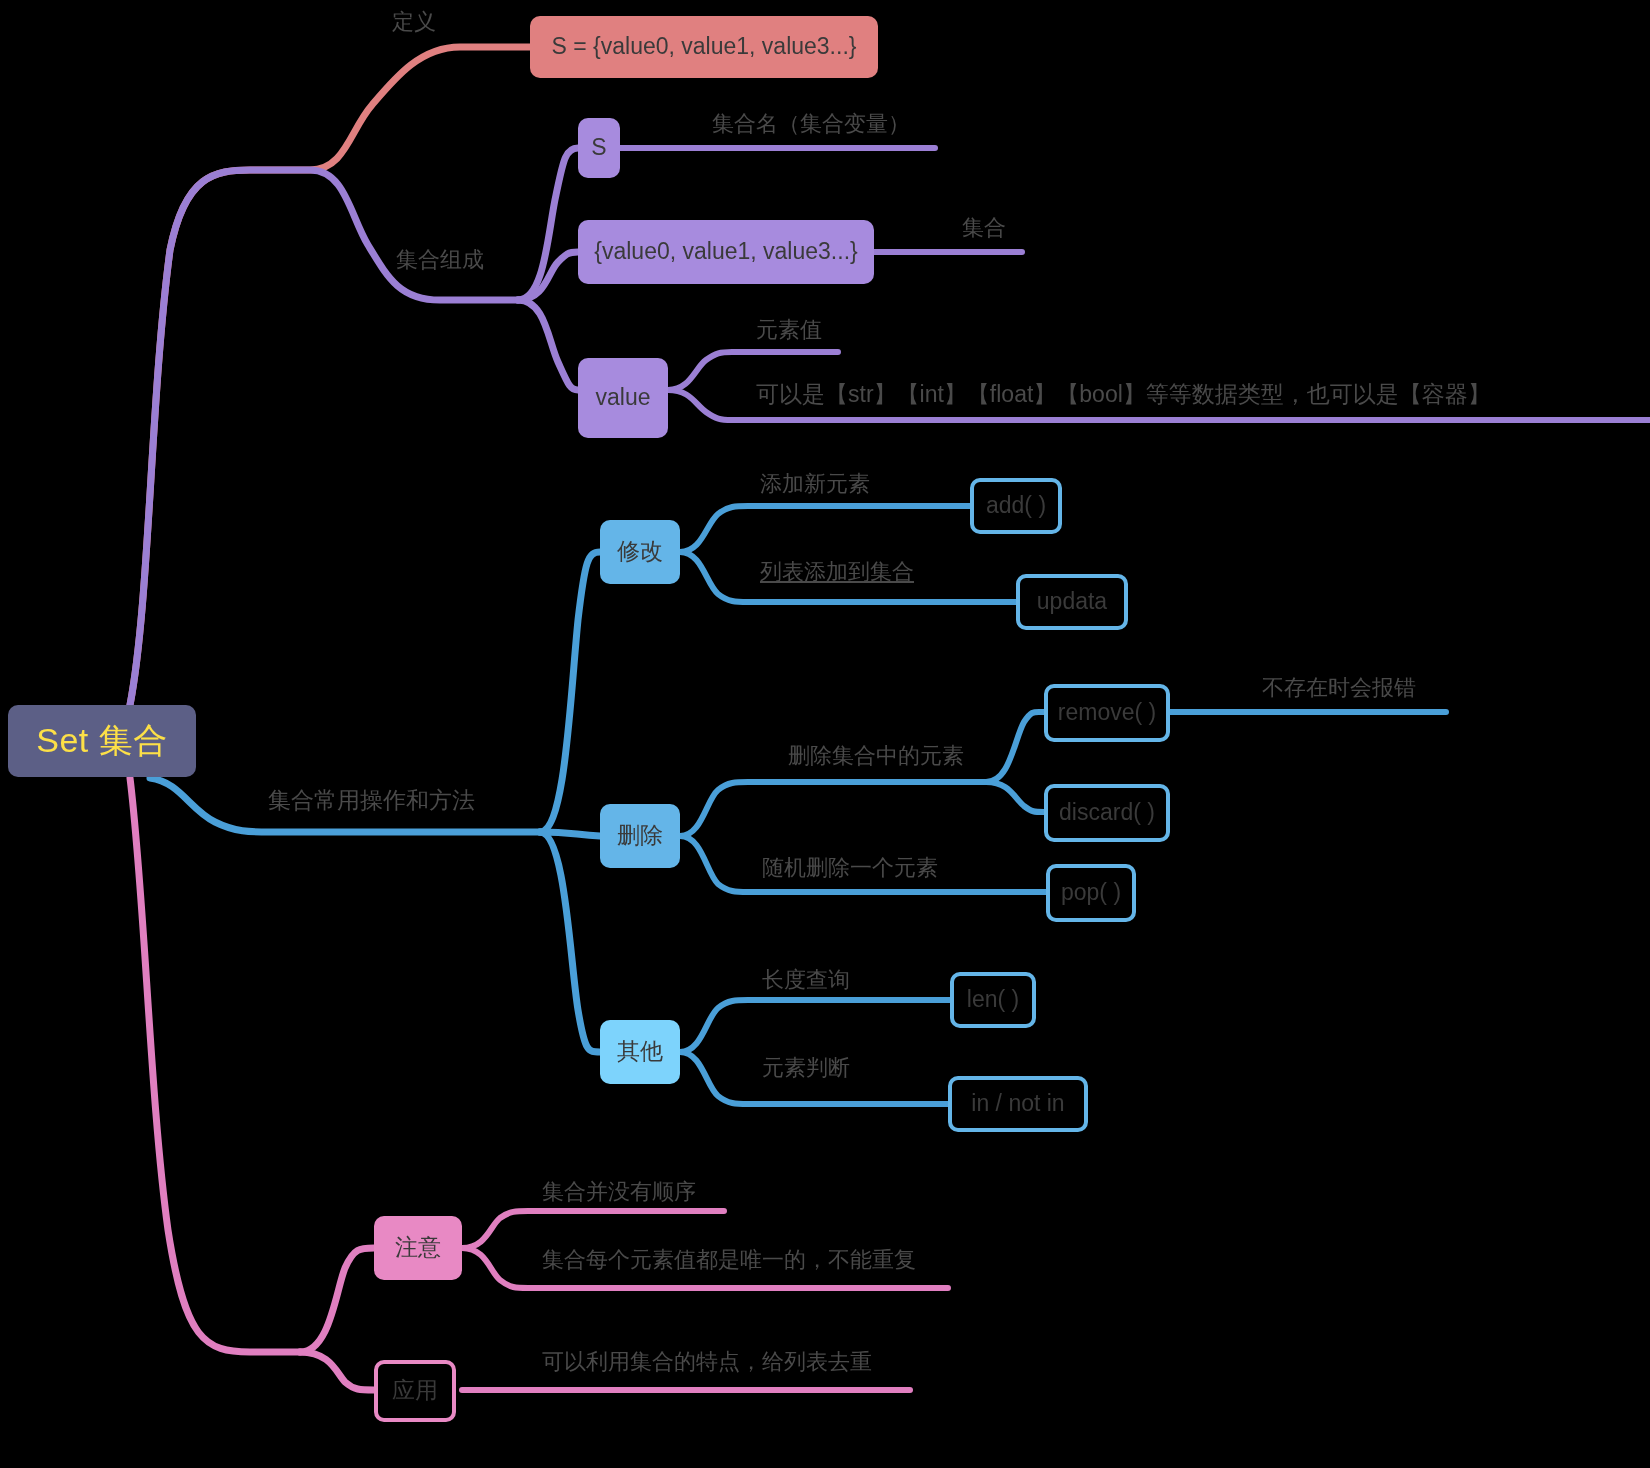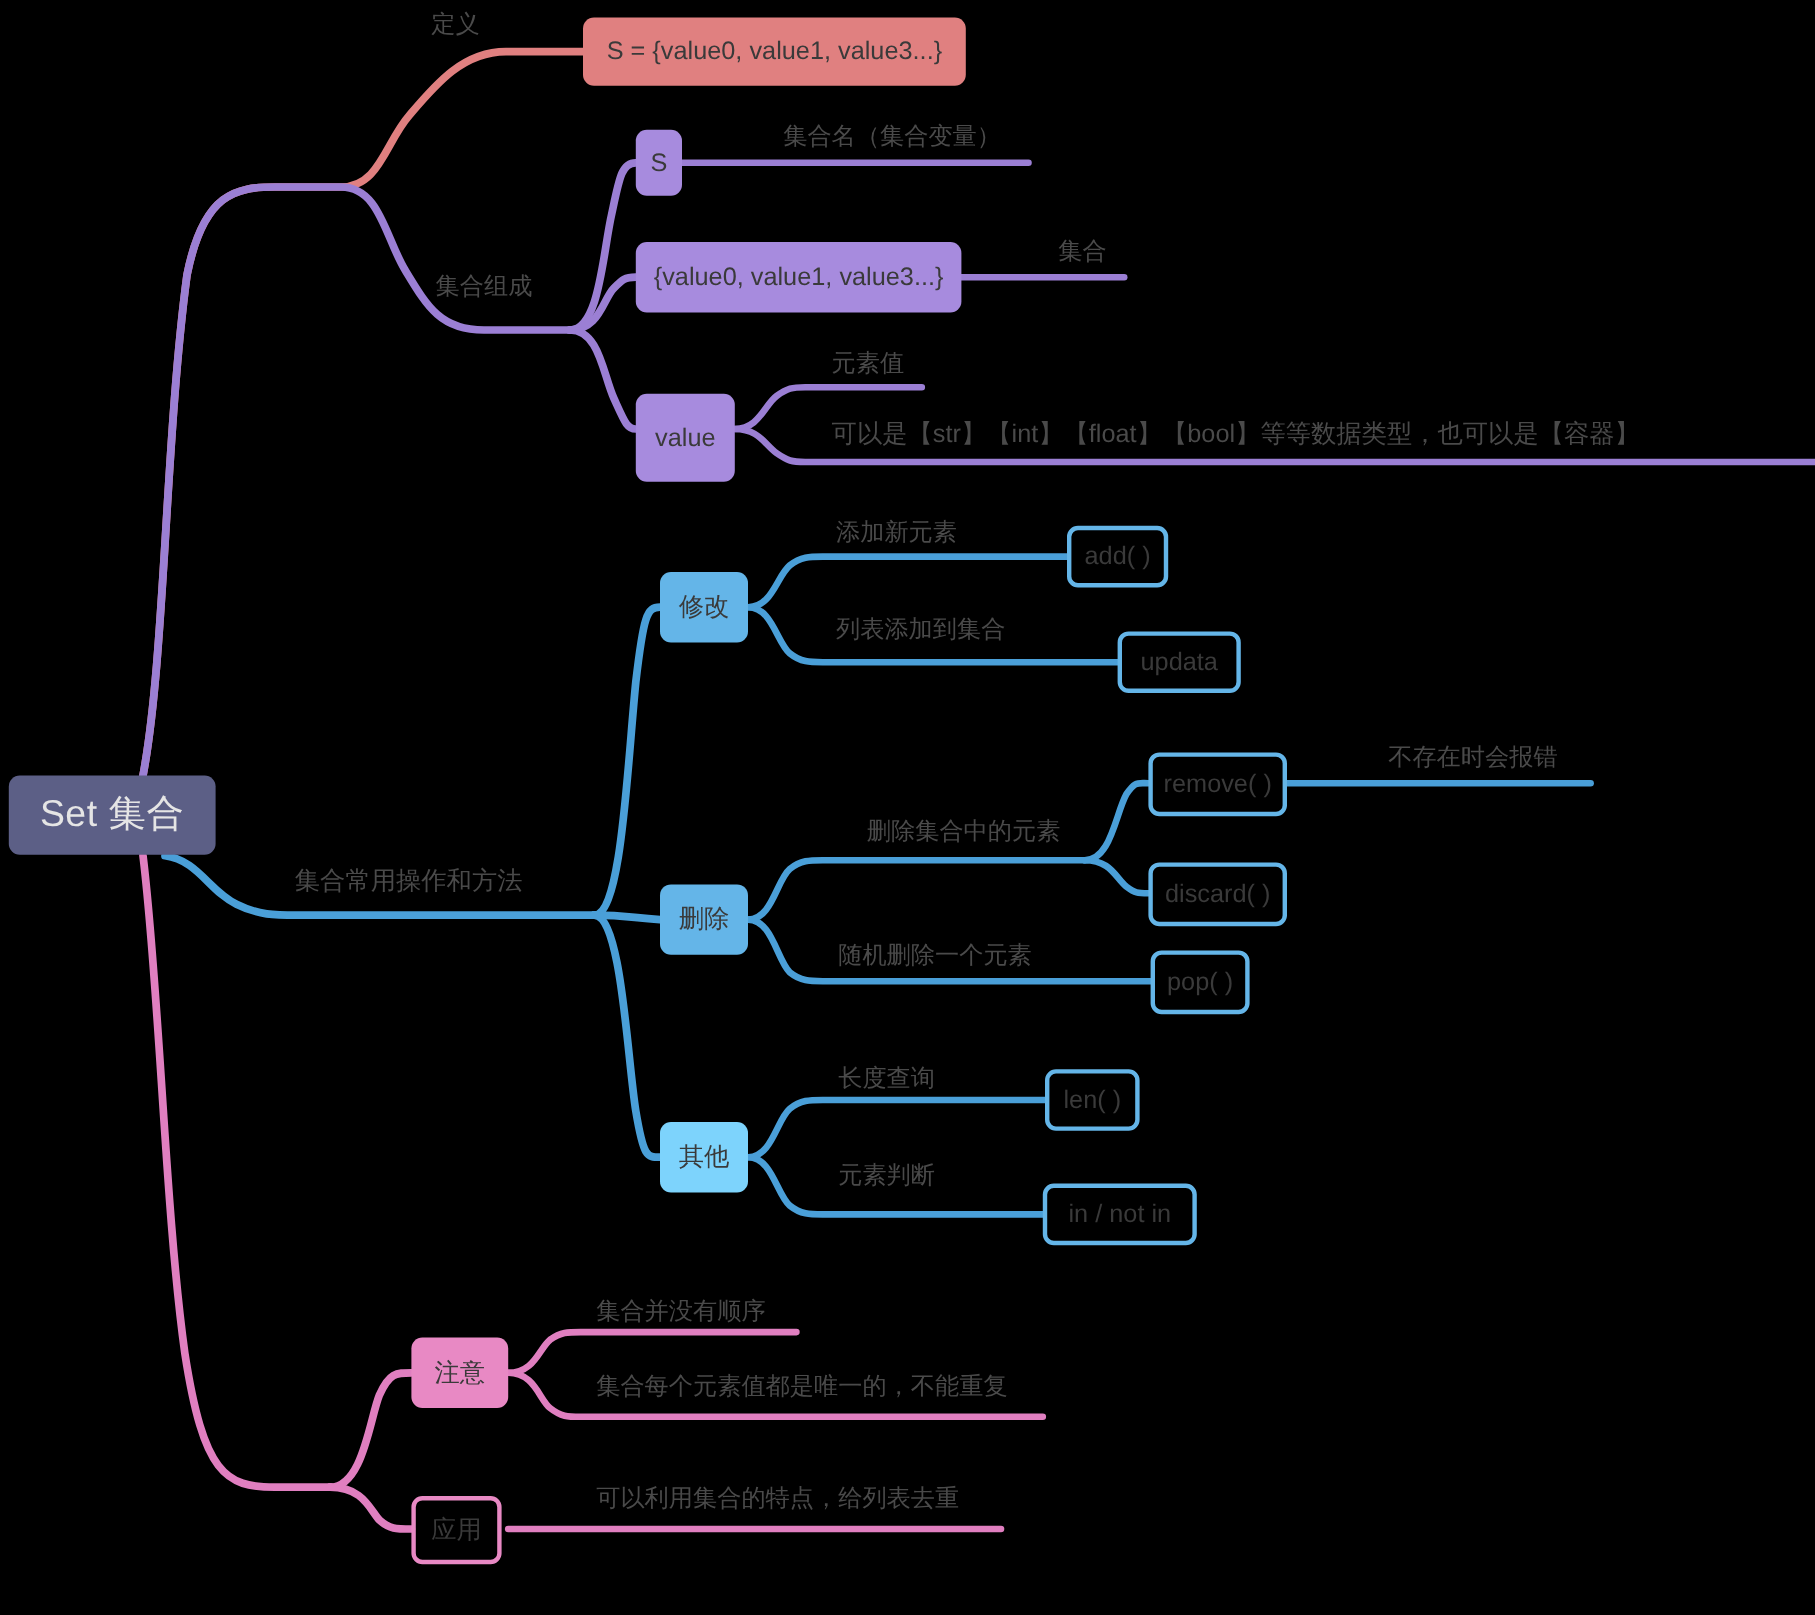--- a/index.html
+++ b/index.html
@@ -26,21 +26,21 @@
     position: absolute;
     box-sizing: border-box;
     display: flex;
     align-items: center;
     justify-content: center;
     white-space: nowrap;
     line-height: 1.1;
   }
   .node-root {
     background: #5C5F86;
-    color: #e5e5e5;
+    color: #fde047;
     border-radius: 10px;
     font-size: 34px;
     letter-spacing: 0.5px;
   }
   .node-fill {
     color: #3A3A3A;
     border-radius: 10px;
     font-size: 23px;
   }
   .node-outline {
@@ -147,21 +147,21 @@
 
   <div class="node node-fill" style="left:578px; top:358px; width:90px; height:80px; background:#A78BDE;">value</div>
   <div class="edge-label" style="left:756px; top:318px;">元素值</div>
   <div class="edge-label lg" style="left:756px; top:382px;">可以是【str】【int】【float】【bool】等等数据类型，也可以是【容器】</div>
 
   <div class="edge-label lg" style="left:268px; top:788px;">集合常用操作和方法</div>
 
   <div class="node node-fill" style="left:600px; top:520px; width:80px; height:64px; background:#64B5E8;">修改</div>
   <div class="edge-label" style="left:760px; top:472px;">添加新元素</div>
   <div class="node node-outline" style="left:970px; top:478px; width:92px; height:56px;">add( )</div>
-  <div class="edge-label" style="left:760px; top:560px;">列表添加到集合</div>
+  <div class="edge-label" style="left:760px; top:560px;text-decoration:underline;">列表添加到集合</div>
   <div class="node node-outline" style="left:1016px; top:574px; width:112px; height:56px;">updata</div>
 
   <div class="node node-fill" style="left:600px; top:804px; width:80px; height:64px; background:#64B5E8;">删除</div>
   <div class="edge-label" style="left:788px; top:744px;">删除集合中的元素</div>
   <div class="node node-outline" style="left:1044px; top:684px; width:126px; height:58px;">remove( )</div>
   <div class="node node-outline" style="left:1044px; top:784px; width:126px; height:58px;">discard( )</div>
   <div class="edge-label" style="left:1262px; top:676px;">不存在时会报错</div>
   <div class="edge-label" style="left:762px; top:856px;">随机删除一个元素</div>
   <div class="node node-outline" style="left:1046px; top:864px; width:90px; height:58px;">pop( )</div>
 

